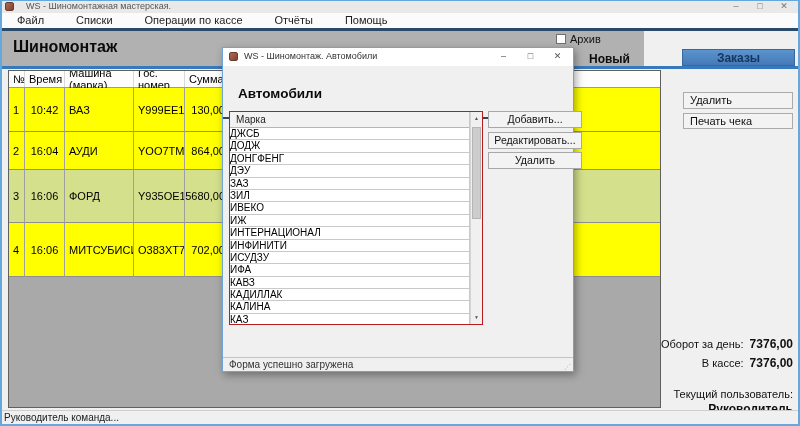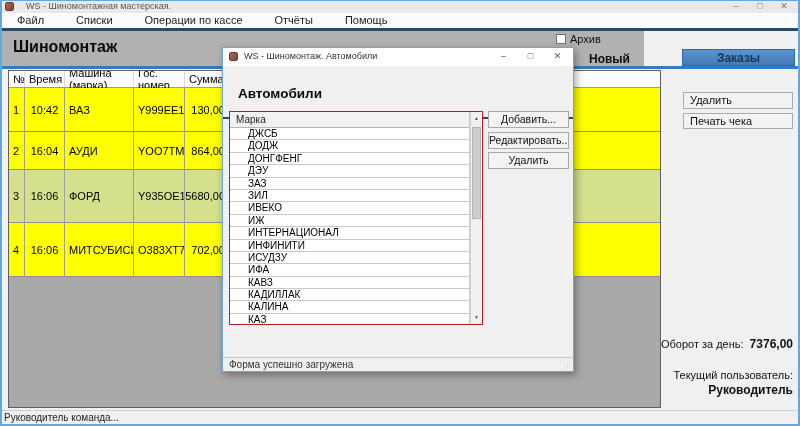--- a/index.html
+++ b/index.html
@@ -77,27 +77,27 @@
   .dlg-titlebar .t-text { position:absolute; left:21px; top:3px; font-size:9px; color:#333; }
   .dlg-btns { position:absolute; right:2px; top:0; height:18px; display:flex; }
   .dlg-btn { width:27px; height:18px; text-align:center; font-size:9px; line-height:17px; color:#555; }
   .dlg-header { position:absolute; left:0; top:18px; width:100%; height:37px; background:#f0f0f0; border-bottom:2.5px solid #2b4a6b;margin-top:16px; }
   .dlg-heading { position:absolute; left:15px; top:4px; font-size:13.5px; font-weight:bold; color:#0a0a0a; }
 
   .dlg-list { position:absolute; left:6px; top:63px; width:254px; height:214px; background:#ffffff; border:1px solid #b91c1c; overflow:hidden; }
   .list-inner { position:absolute; left:0; top:0; right:12px; bottom:0; border-right:1px solid #c9c9c9; }
   .list-head { height:16px; background:#f2f2f2; border-bottom:1px solid #b5b5b5; font-size:10px; color:#222;
                padding-left:6px; line-height:15px; }
-  .list-row { height:12.4px; font-size:10px; color:#000; padding-left:18px; line-height:11.5px; border-bottom:1px solid #c9c9c9; overflow:hidden; }
+  .list-row { height:12.4px; font-size:10px; color:#000; padding-left:0; line-height:11.5px; border-bottom:1px solid #c9c9c9; overflow:hidden; }
   .vscroll { position:absolute; right:0; top:0; width:12px; bottom:0; background:#f0f0f0; border-left:1px solid #d5d5d5; }
   .sc-up, .sc-down { position:absolute; left:0; width:11px; height:13px; text-align:center; font-size:5px; color:#555; line-height:13px; }
   .sc-up { top:0; } .sc-down { bottom:0; }
   .sc-thumb { position:absolute; left:1px; top:15px; width:9px; height:92px; background:#cdcdcd; border:1px solid #b5b5b5; }
 
-  .dlg-btn-cmd { position:absolute; left:265px; width:81px; height:16.5px; background:#f3f3f3; border:1px solid #a8a8a8;
+  .dlg-btn-cmd { position:absolute; left:265px; width:94px; height:16.5px; background:#f3f3f3; border:1px solid #a8a8a8;
                  font-size:10.5px; color:#111; text-align:center; line-height:14.5px; overflow:hidden; white-space:nowrap; }
   .db-add  { top:63px; }
   .db-edit { top:84px; }
   .db-del  { top:104px; }
 
   .dlg-status { position:absolute; left:0; bottom:0; width:100%; height:14px; background:#f0f0f0; border-top:1px solid #c4c4c4;
                 font-size:10px; color:#333; line-height:13px; padding-left:6px; }
   .grip { position:absolute; right:2px; bottom:1px; font-size:7px; color:#9a9a9a; line-height:7px; }
 </style>
 </head>
@@ -183,20 +183,23 @@
       <div class="cell c-fill r-yellow"></div>
     </div>
   </div>
 
   <div class="side-btn sb-delete">Удалить</div>
   <div class="side-btn sb-print">Печать чека</div>
 
   <div class="stats">
     <div class="stat-line">
       <span>Оборот за день:</span><b>7376,00</b>
+    </div>
+    <div class="stat-line">
+      <span>В кассе:</span><b>7376,00</b>
     </div>
     <div class="user-label">Текущий пользователь:</div>
     <div class="user-value">Руководитель</div>
   </div>
 </div>
 
 <div class="statusbar">Руководитель команда...</div>
 
 <div class="dialog">
   <div class="dlg-titlebar">

